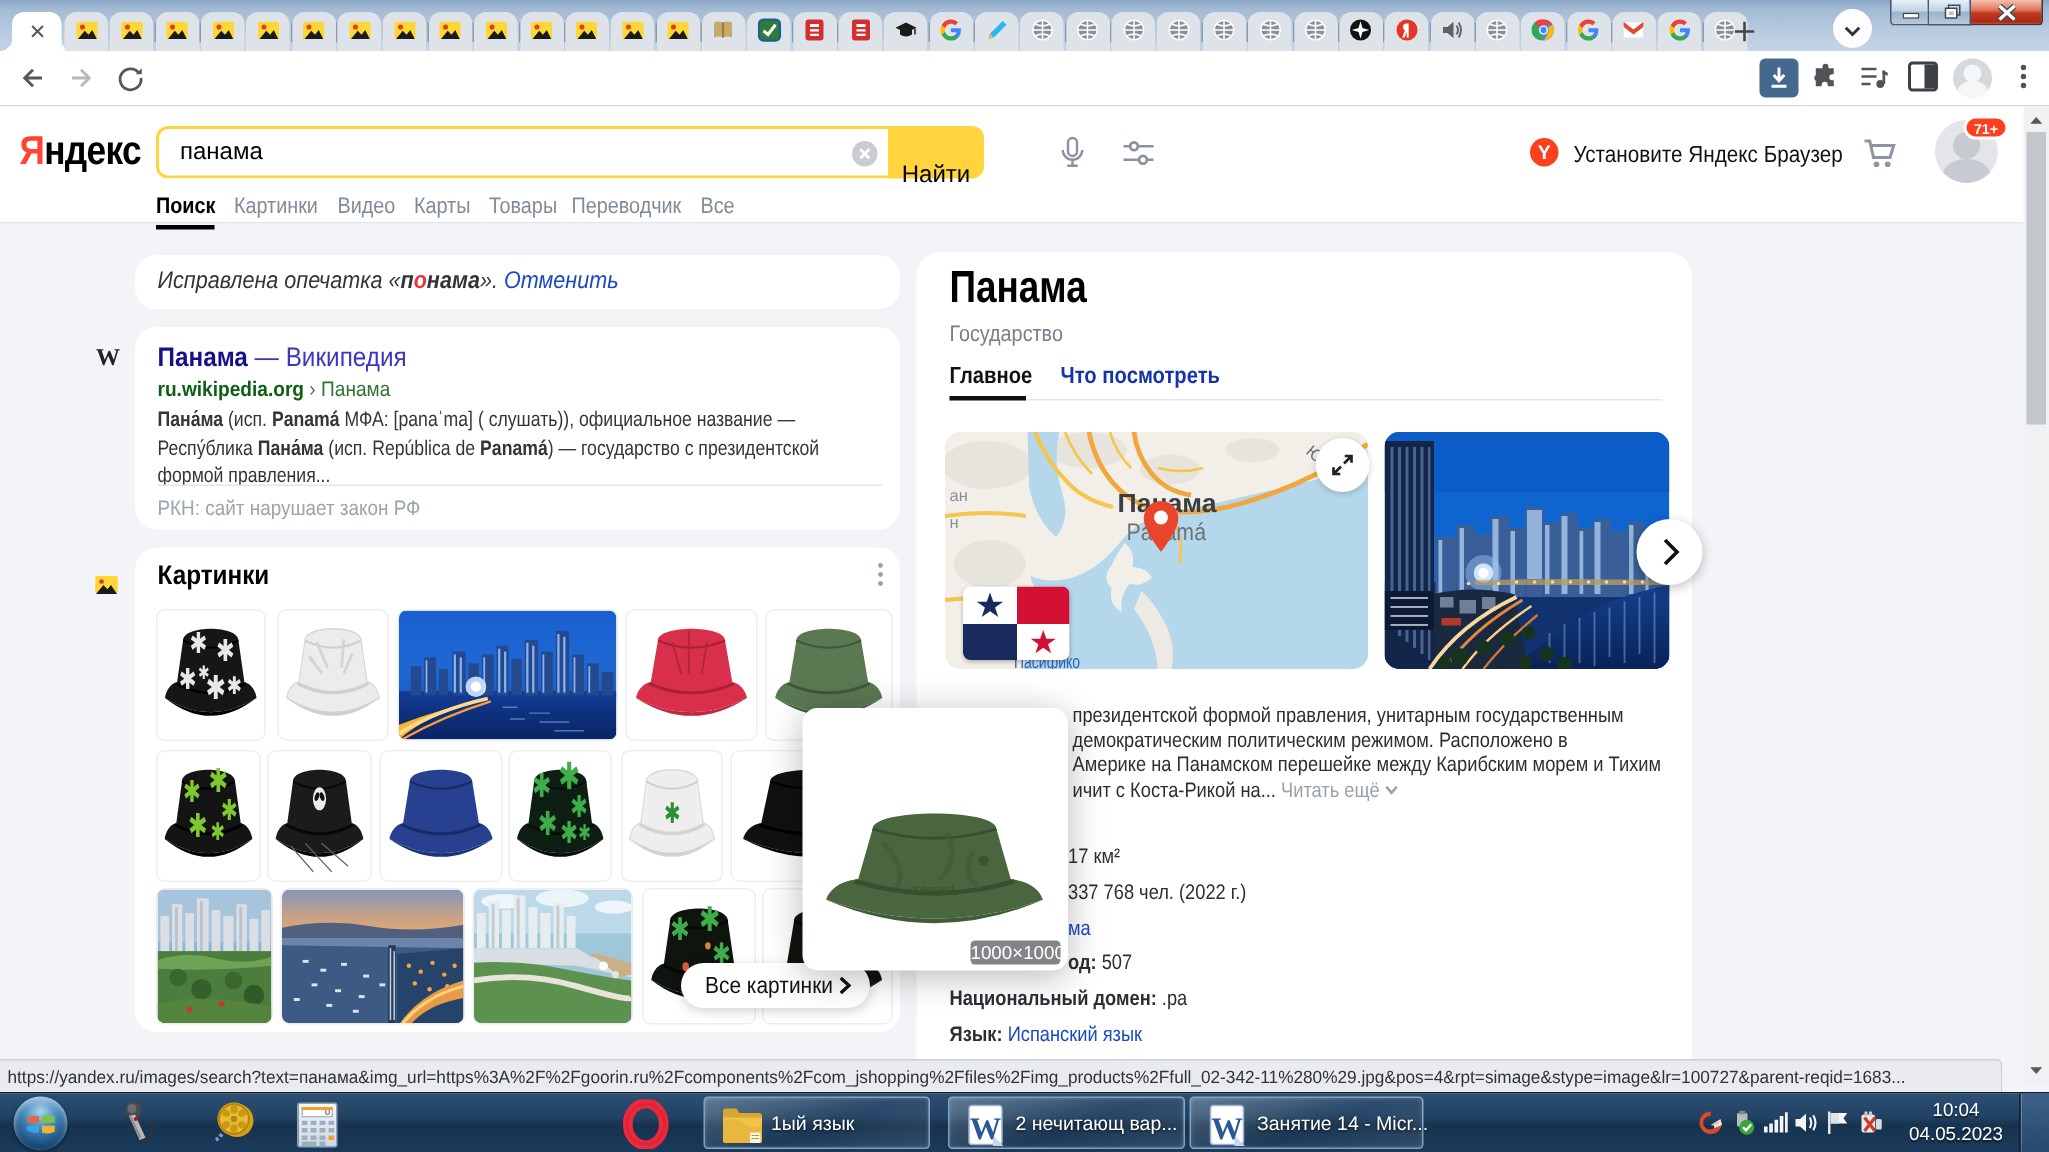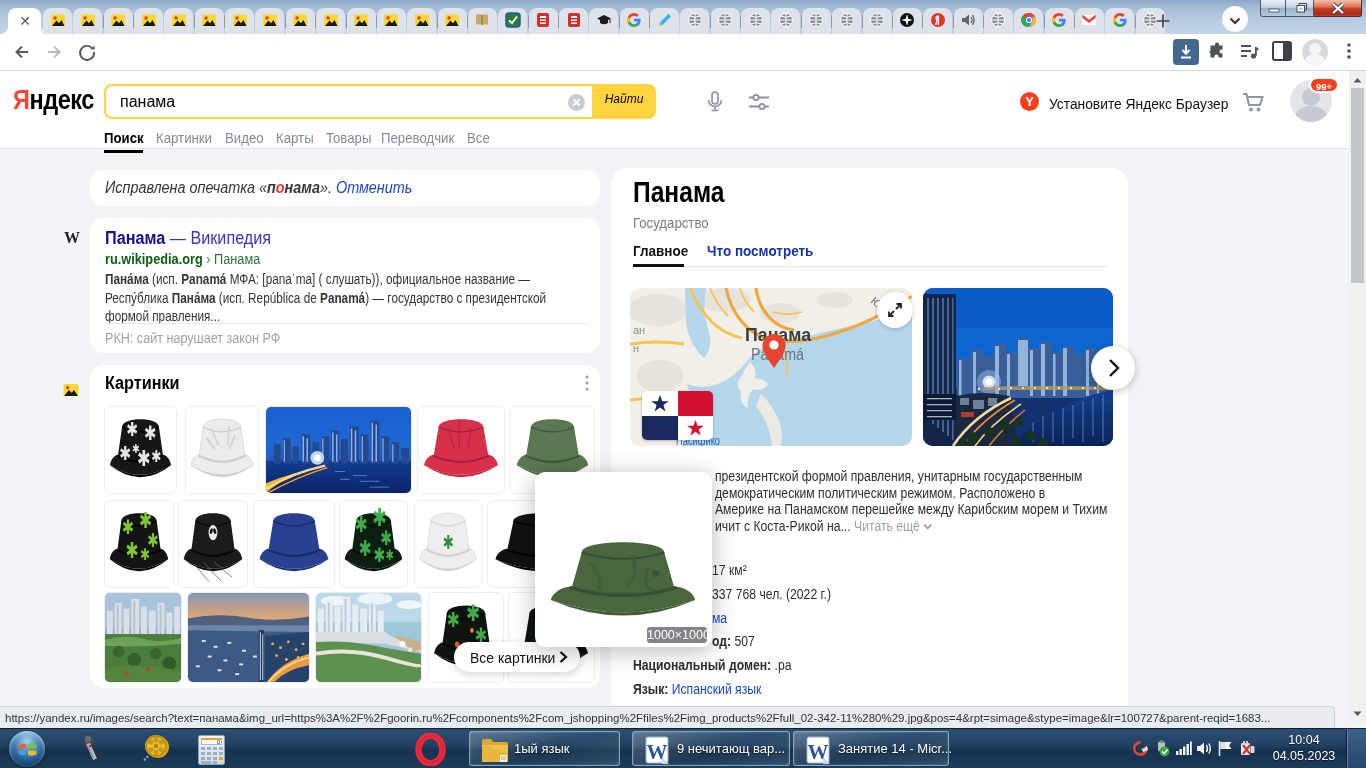--- a/index.html
+++ b/index.html
@@ -413,21 +413,21 @@
 <div id="page">
 <div id="yhead">
  <div style="position:absolute;left:13px;top:14px;font-size:27px;font-weight:bold;letter-spacing:-0.5px;color:#000;transform:scaleX(.87);transform-origin:0 0;"><span style="color:#f43;">Я</span>ндекс</div>
  <div style="position:absolute;left:104px;top:13px;width:488px;height:35px;background:#fff;border:2px solid #ffd43d;border-radius:8px 0 0 8px;border-right:none;">
    <div style="position:absolute;left:14px;top:7px;font-size:16px;color:#000;">панама</div>
    <div style="position:absolute;left:462px;top:8px;width:17px;height:17px;border-radius:50%;background:#c9ccd1;"><svg width="17" height="17" viewBox="0 0 17 17">
               <path d="M5.5 5.5 L11.5 11.5 M11.5 5.5 L5.5 11.5" stroke="#fff" stroke-width="1.8"></path>
             </svg></div>
  </div>
  <div style="position:absolute;left:592px;top:13px;width:64px;height:35px;background:#ffd43d;border-radius:0 8px 8px 0;">
-   <div style="position:absolute;left:0;top:8px;width:64px;text-align:center;font-size:12px;color:#000;font-style:italic;">Найти</div>
+   <div style="position:absolute;left:0;top:24px;width:64px;text-align:center;font-size:16px;color:#000;">Найти</div>
  </div>
  <svg style="position:absolute;left:706px;top:20px;" width="18" height="22" viewBox="0 0 18 22">
           <rect x="6" y="1" width="6" height="12" rx="3" fill="none" stroke="#8b929e" stroke-width="1.6"></rect>
           <path d="M2.5 9 A6.5 6.5 0 0 0 15.5 9 M9 15.5 L9 19 M5.5 19.5 L12.5 19.5" stroke="#8b929e" stroke-width="1.6" fill="none"></path>
         </svg>
  <svg style="position:absolute;left:748px;top:22px;" width="22" height="18" viewBox="0 0 22 18">
           <path d="M1 4.5 L21 4.5 M1 13.5 L21 13.5" stroke="#8b929e" stroke-width="1.8"></path>
           <circle cx="8" cy="4.5" r="2.6" fill="#fff" stroke="#8b929e" stroke-width="1.8"></circle>
           <circle cx="14" cy="13.5" r="2.6" fill="#fff" stroke="#8b929e" stroke-width="1.8"></circle>
         </svg>
@@ -438,21 +438,21 @@
  <svg style="position:absolute;left:1242px;top:21px;" width="24" height="22" viewBox="0 0 24 22">
           <path d="M1 2 L4.5 2 L7 13 L18 13 L20.5 5 L6 5" stroke="#8d94a4" stroke-width="2" fill="none"></path>
           <circle cx="9" cy="17.5" r="1.9" fill="#8d94a4"></circle>
           <circle cx="16.5" cy="17.5" r="1.9" fill="#8d94a4"></circle>
         </svg>
  <div style="position:absolute;left:1290px;top:9px;width:42px;height:42px;border-radius:50%;background:#e4e5e9;overflow:hidden;">
   <div style="position:absolute;left:12px;top:8px;width:18px;height:18px;border-radius:50%;background:#c7cad1;"></div>
   <div style="position:absolute;left:5px;top:26px;width:32px;height:22px;border-radius:50%;background:#c7cad1;"></div>
  </div>
  <div style="position:absolute;left:1309px;top:6px;width:30px;height:16px;border-radius:8px;background:#fc3f1d;border:2px solid #fff;">
-          <div style="position:absolute;width:100%;top:2px;text-align:center;color:#fff;font-size:9.5px;font-weight:bold;">99+</div>
+          <div style="position:absolute;width:100%;top:2px;text-align:center;color:#fff;font-size:9.5px;font-weight:bold;">71+</div>
         </div>
  <div style="position:absolute;left:104px;top:58px;font-size:15px;white-space:nowrap;transform:scaleX(.88);transform-origin:0 0;color:#000;font-weight:bold;">Поиск</div>
  <div style="position:absolute;left:104px;top:79px;width:39px;height:3px;background:#000;"></div>
  <div style="position:absolute;left:156px;top:58px;font-size:15px;white-space:nowrap;transform:scaleX(.88);transform-origin:0 0;color:#808b99;">Картинки</div>
  <div style="position:absolute;left:225px;top:58px;font-size:15px;white-space:nowrap;transform:scaleX(.88);transform-origin:0 0;color:#808b99;">Видео</div>
  <div style="position:absolute;left:276px;top:58px;font-size:15px;white-space:nowrap;transform:scaleX(.88);transform-origin:0 0;color:#808b99;">Карты</div>
  <div style="position:absolute;left:326px;top:58px;font-size:15px;white-space:nowrap;transform:scaleX(.88);transform-origin:0 0;color:#808b99;">Товары</div>
  <div style="position:absolute;left:381px;top:58px;font-size:15px;white-space:nowrap;transform:scaleX(.88);transform-origin:0 0;color:#808b99;">Переводчик</div>
  <div style="position:absolute;left:467px;top:58px;font-size:15px;white-space:nowrap;transform:scaleX(.88);transform-origin:0 0;color:#808b99;">Все</div>
 </div>
@@ -1087,21 +1087,21 @@
         </svg>
         <div class="lbl">1ый язык</div>
       </div>
 <div class="tbtn" style="left:632px;width:158px;">
         <svg style="position:absolute;left:9px;top:3px;" width="30" height="30" viewBox="0 0 30 30">
 <rect x="4" y="2" width="22" height="26" rx="2" fill="#fff" stroke="#9ab2d8" stroke-width="1"></rect>
 <rect x="4" y="2" width="22" height="26" rx="2" fill="url(#wg)" opacity=".25"></rect>
 <path d="M20 22 L27 29 L20 29 Z" fill="#c8d8ee"></path>
 <text x="4.5" y="24" font-size="21" font-weight="bold" fill="#2b579a" font-family="Liberation Serif">W</text>
         </svg>
-        <div class="lbl">9 нечитающ вар...</div>
+        <div class="lbl">2 нечитающ вар...</div>
       </div>
 <div class="tbtn" style="left:793px;width:156px;">
         <svg style="position:absolute;left:9px;top:3px;" width="30" height="30" viewBox="0 0 30 30">
 <rect x="4" y="2" width="22" height="26" rx="2" fill="#fff" stroke="#9ab2d8" stroke-width="1"></rect>
 <rect x="4" y="2" width="22" height="26" rx="2" fill="url(#wg)" opacity=".25"></rect>
 <path d="M20 22 L27 29 L20 29 Z" fill="#c8d8ee"></path>
 <text x="4.5" y="24" font-size="21" font-weight="bold" fill="#2b579a" font-family="Liberation Serif">W</text>
         </svg>
         <div class="lbl">Занятие 14 - Micr...</div>
       </div>

